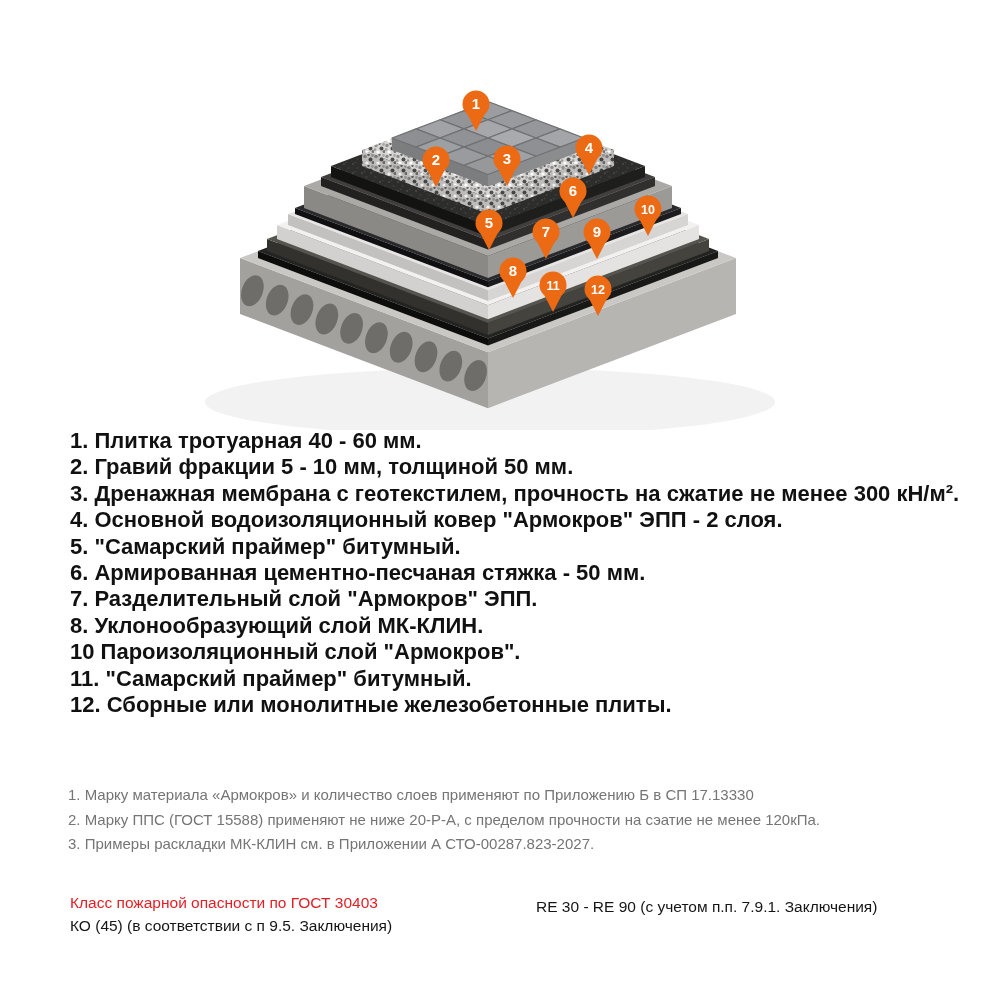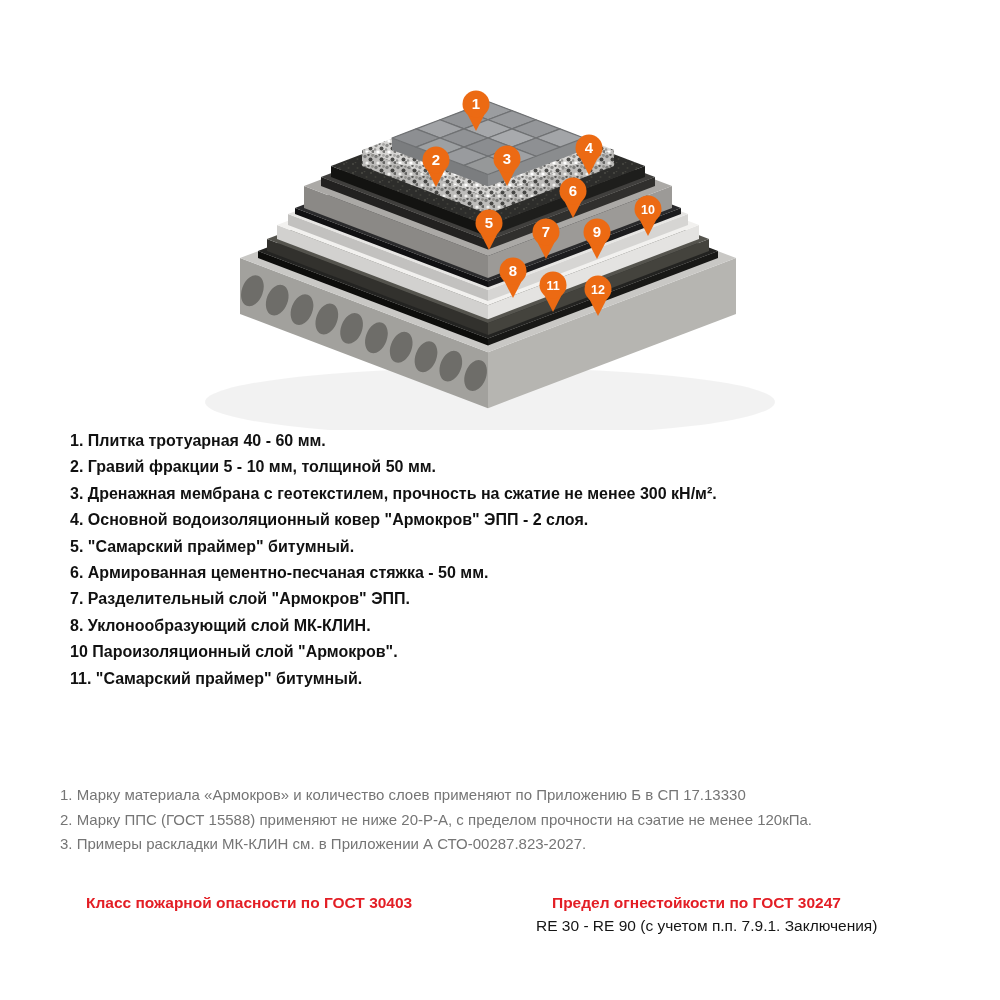--- a/index.html
+++ b/index.html
@@ -1,27 +1,27 @@
 <!DOCTYPE html>
 <html><head>
 <meta charset="utf-8">
 <style>
   html,body{margin:0;padding:0;background:#ffffff;}
   .page{position:relative;width:1000px;height:1000px;background:#ffffff;
         font-family:"Liberation Sans",sans-serif;overflow:hidden;}
   .diagram{position:absolute;left:0;top:0;}
   .diagram text{font-family:"Liberation Sans",sans-serif;}
-  .legend{position:absolute;left:70px;top:428px;font-size:16px;font-weight:700;color:#111111;}
+  .legend{position:absolute;left:70px;top:428px;font-size:22px;font-weight:700;color:#111111;}
   .legend-item{line-height:26.4px;white-space:nowrap;}
-  .footnotes{position:absolute;left:60px;top:783px;font-size:15px;font-weight:400;}
+  .footnotes{position:absolute;left:68px;top:783px;font-size:15px;font-weight:400;}
   .footnote-item{line-height:24.6px;white-space:nowrap;}
   .fire-block{position:absolute;top:893px;}
   .fire-block.left{left:70px;}
   .fire-block.right{left:536px;}
-  .fire-title{font-size:15.5px;font-weight:700;line-height:19px;white-space:nowrap;margin-left:16px;}
+  .fire-title{font-size:15.5px;font-weight:400;line-height:19px;white-space:nowrap;}
   .fire-value{font-size:15.5px;font-weight:400;color:#151515;line-height:19px;margin-top:4px;white-space:nowrap;}
 </style>
 </head>
 <body>
 
 <div class="page">
 
   <svg class="diagram" width="1000" height="430" viewBox="0 0 1000 430" xmlns="http://www.w3.org/2000/svg">
       <defs>
 <pattern id="gravelTop" width="11" height="11" patternUnits="userSpaceOnUse">
@@ -198,30 +198,31 @@
       <div class="legend-item">1. Плитка тротуарная 40 - 60 мм.</div>
       <div class="legend-item">2. Гравий фракции 5 - 10 мм, толщиной 50 мм.</div>
       <div class="legend-item">3. Дренажная мембрана с геотекстилем, прочность на сжатие не менее 300 кН/м².</div>
       <div class="legend-item">4. Основной водоизоляционный ковер "Армокров" ЭПП - 2 слоя.</div>
       <div class="legend-item">5. "Самарский праймер" битумный.</div>
       <div class="legend-item">6. Армированная цементно-песчаная стяжка - 50 мм.</div>
       <div class="legend-item">7. Разделительный слой "Армокров" ЭПП.</div>
       <div class="legend-item">8. Уклонообразующий слой МК-КЛИН.</div>
       <div class="legend-item">10 Пароизоляционный слой "Армокров".</div>
       <div class="legend-item">11. "Самарский праймер" битумный.</div>
+      <div class="legend-item">12. Сборные или монолитные железобетонные плиты.</div>
     </div>
 
   <div class="footnotes" style="color: rgb(117, 117, 117);">
       <div class="footnote-item">1. Марку материала «Армокров» и количество слоев применяют по Приложению Б в СП 17.13330</div>
       <div class="footnote-item">2. Марку ППС (ГОСТ 15588) применяют не ниже 20-Р-А, с пределом прочности на сэатие не менее 120кПа.</div>
       <div class="footnote-item">3. Примеры раскладки МК-КЛИН см. в Приложении А СТО-00287.823-2027.</div>
     </div>
 
   <div class="fire-block left">
     <div class="fire-title" style="color: rgb(227, 30, 37);">Класс пожарной опасности по ГОСТ 30403</div>
+    <div class="fire-value">КО (45) (в соответствии с п 9.5. Заключения)</div>
   </div>
 
   <div class="fire-block right">
-    <div class="fire-title" style="color: rgb(227, 30, 37);">Предел огнестойкости по ГОСТ 30247</div>
     <div class="fire-value">RE 30 - RE 90 (с учетом п.п. 7.9.1. Заключения)</div>
   </div>
 
 </div>
 
 </body></html>

